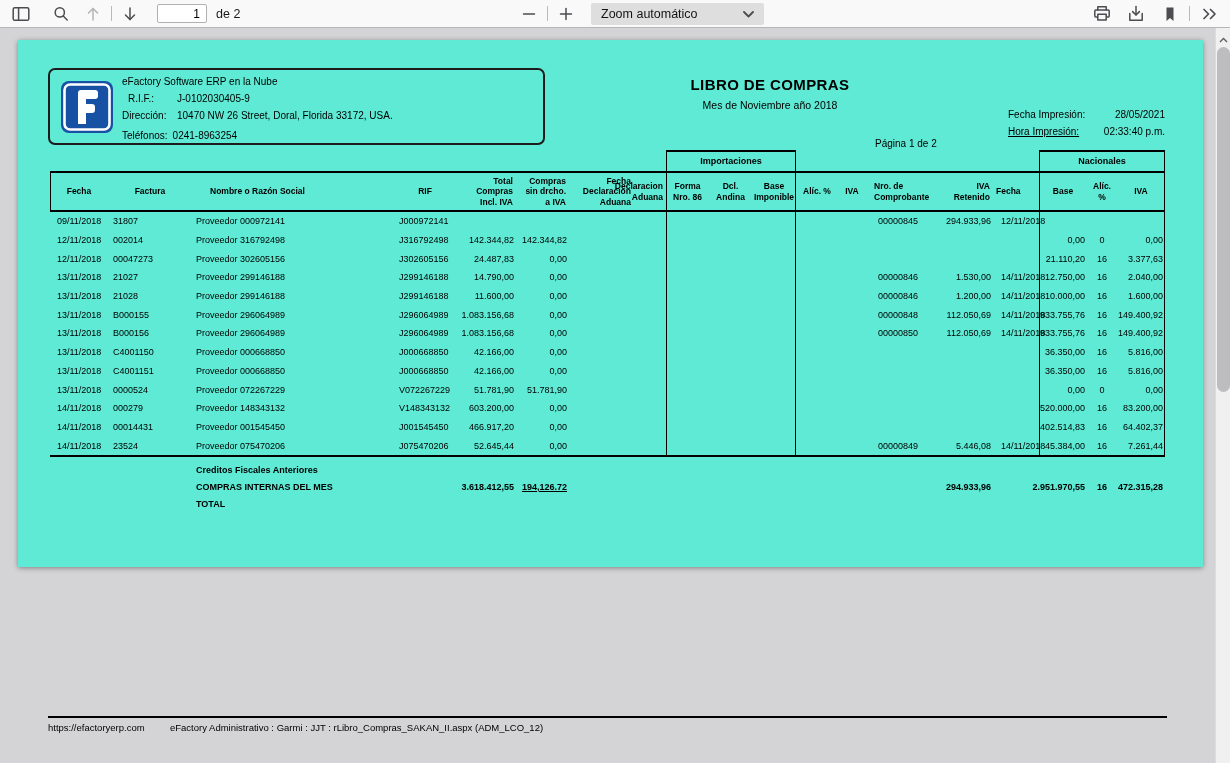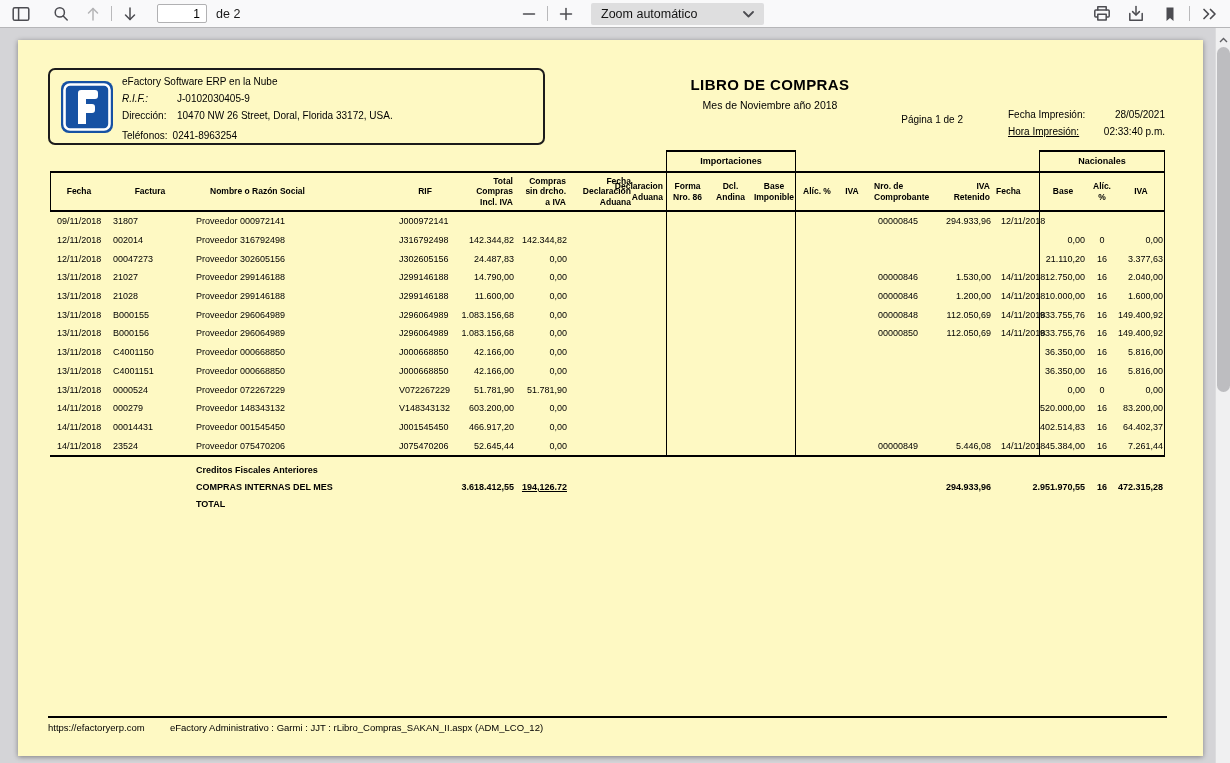--- a/index.html
+++ b/index.html
@@ -31,50 +31,50 @@
   }
   .page-count { font-size:12.5px; margin-left:9px; color:#1a1a1a; }
   .zoom-select {
     height:22px; background:#dededf; border-radius:2px; margin-left:12px;
     display:flex; align-items:center; padding:0 10px; font-size:12.5px; color:#141414;gap:23px;
   }
   .zoom-select .zs-label { margin-right:22px; }
   
   .viewport { position:absolute; top:28px; left:0; width:1215px; height:735px; }
   .pdf-page {
-    position:absolute; left:18px; top:12px; width:1185px; height:716px;
-    background:#fef9c3; box-shadow:0 1px 5px rgba(0,0,0,.4);
+    position:absolute; left:18px; top:12px; width:1185px; height:527px;
+    background:#5eead4; box-shadow:0 1px 5px rgba(0,0,0,.4);
     font-size:9px;
   }
   
   .scrollbar {
     position:absolute; top:28px; right:0; width:15px; height:735px;
     background:#f0f0f1; border-left:1px solid #dcdcde;
   }
   .sb-up { position:absolute; top:3px; left:0; width:15px; height:14px; display:flex; align-items:center; justify-content:center; }
   .sb-thumb { position:absolute; top:19px; left:1px; width:13px; height:345px; background:#bdbdc0; border-radius:7px; }
   
   .company-box {
     position:absolute; left:30px; top:28px; width:497px; height:77px;
     border:2px solid #1c1c1c; border-radius:7px;
   }
   .logo { position:absolute; left:10px; top:10px; }
   .c-line { position:absolute; font-size:10px; white-space:nowrap; }
   .c-name { left:72px; top:6px; }
-  .c-rif-l { left:72px; top:23px;font-style:italic; } .c-rif-v { left:127px; top:23px; }
+  .c-rif-l { left:78px; top:23px; } .c-rif-v { left:127px; top:23px; }
   .c-dir-l { left:72px; top:40px; } .c-dir-v { left:127px; top:40px; }
   .c-tel   { left:72px; top:60px; }
   .c-tel .val { margin-left:5px; }
   
   .rpt-title { position:absolute; left:602px; top:36px; width:300px; text-align:center; font-size:15px; font-weight:bold; letter-spacing:.4px; }
   .rpt-subtitle { position:absolute; left:602px; top:59px; width:300px; text-align:center; font-size:10.5px; }
   .meta { position:absolute; font-size:10px; white-space:nowrap; }
   .m-fi-l { left:990px; top:69px; }
   .m-fi-v { left:1057px; top:69px; width:90px; text-align:right; }
-  .m-pg   { left:857px; top:74px; width:88px; text-align:right; }
+  .m-pg   { left:857px; top:98px; width:88px; }
   .m-hi-l { left:990px; top:86px;text-decoration:underline; }
   .m-hi-v { left:1057px; top:86px; width:90px; text-align:right; }
   
   .rt { position:absolute; left:32px; top:110px; width:1115px; }
   .grid-row {
     display:grid;
     grid-template-columns:58px 84px 202px 62px 60px 53px 65px 32px 43px 43px 44px 42px 28px 75px 52px 46px 48px 30px 48px;
   }
   .group-layer { position:relative; height:21px;text-align:right; }
   .g-label { position:absolute; top:0; height:21px; display:flex; align-items:center; justify-content:center; font-weight:bold; font-size:9px; }

